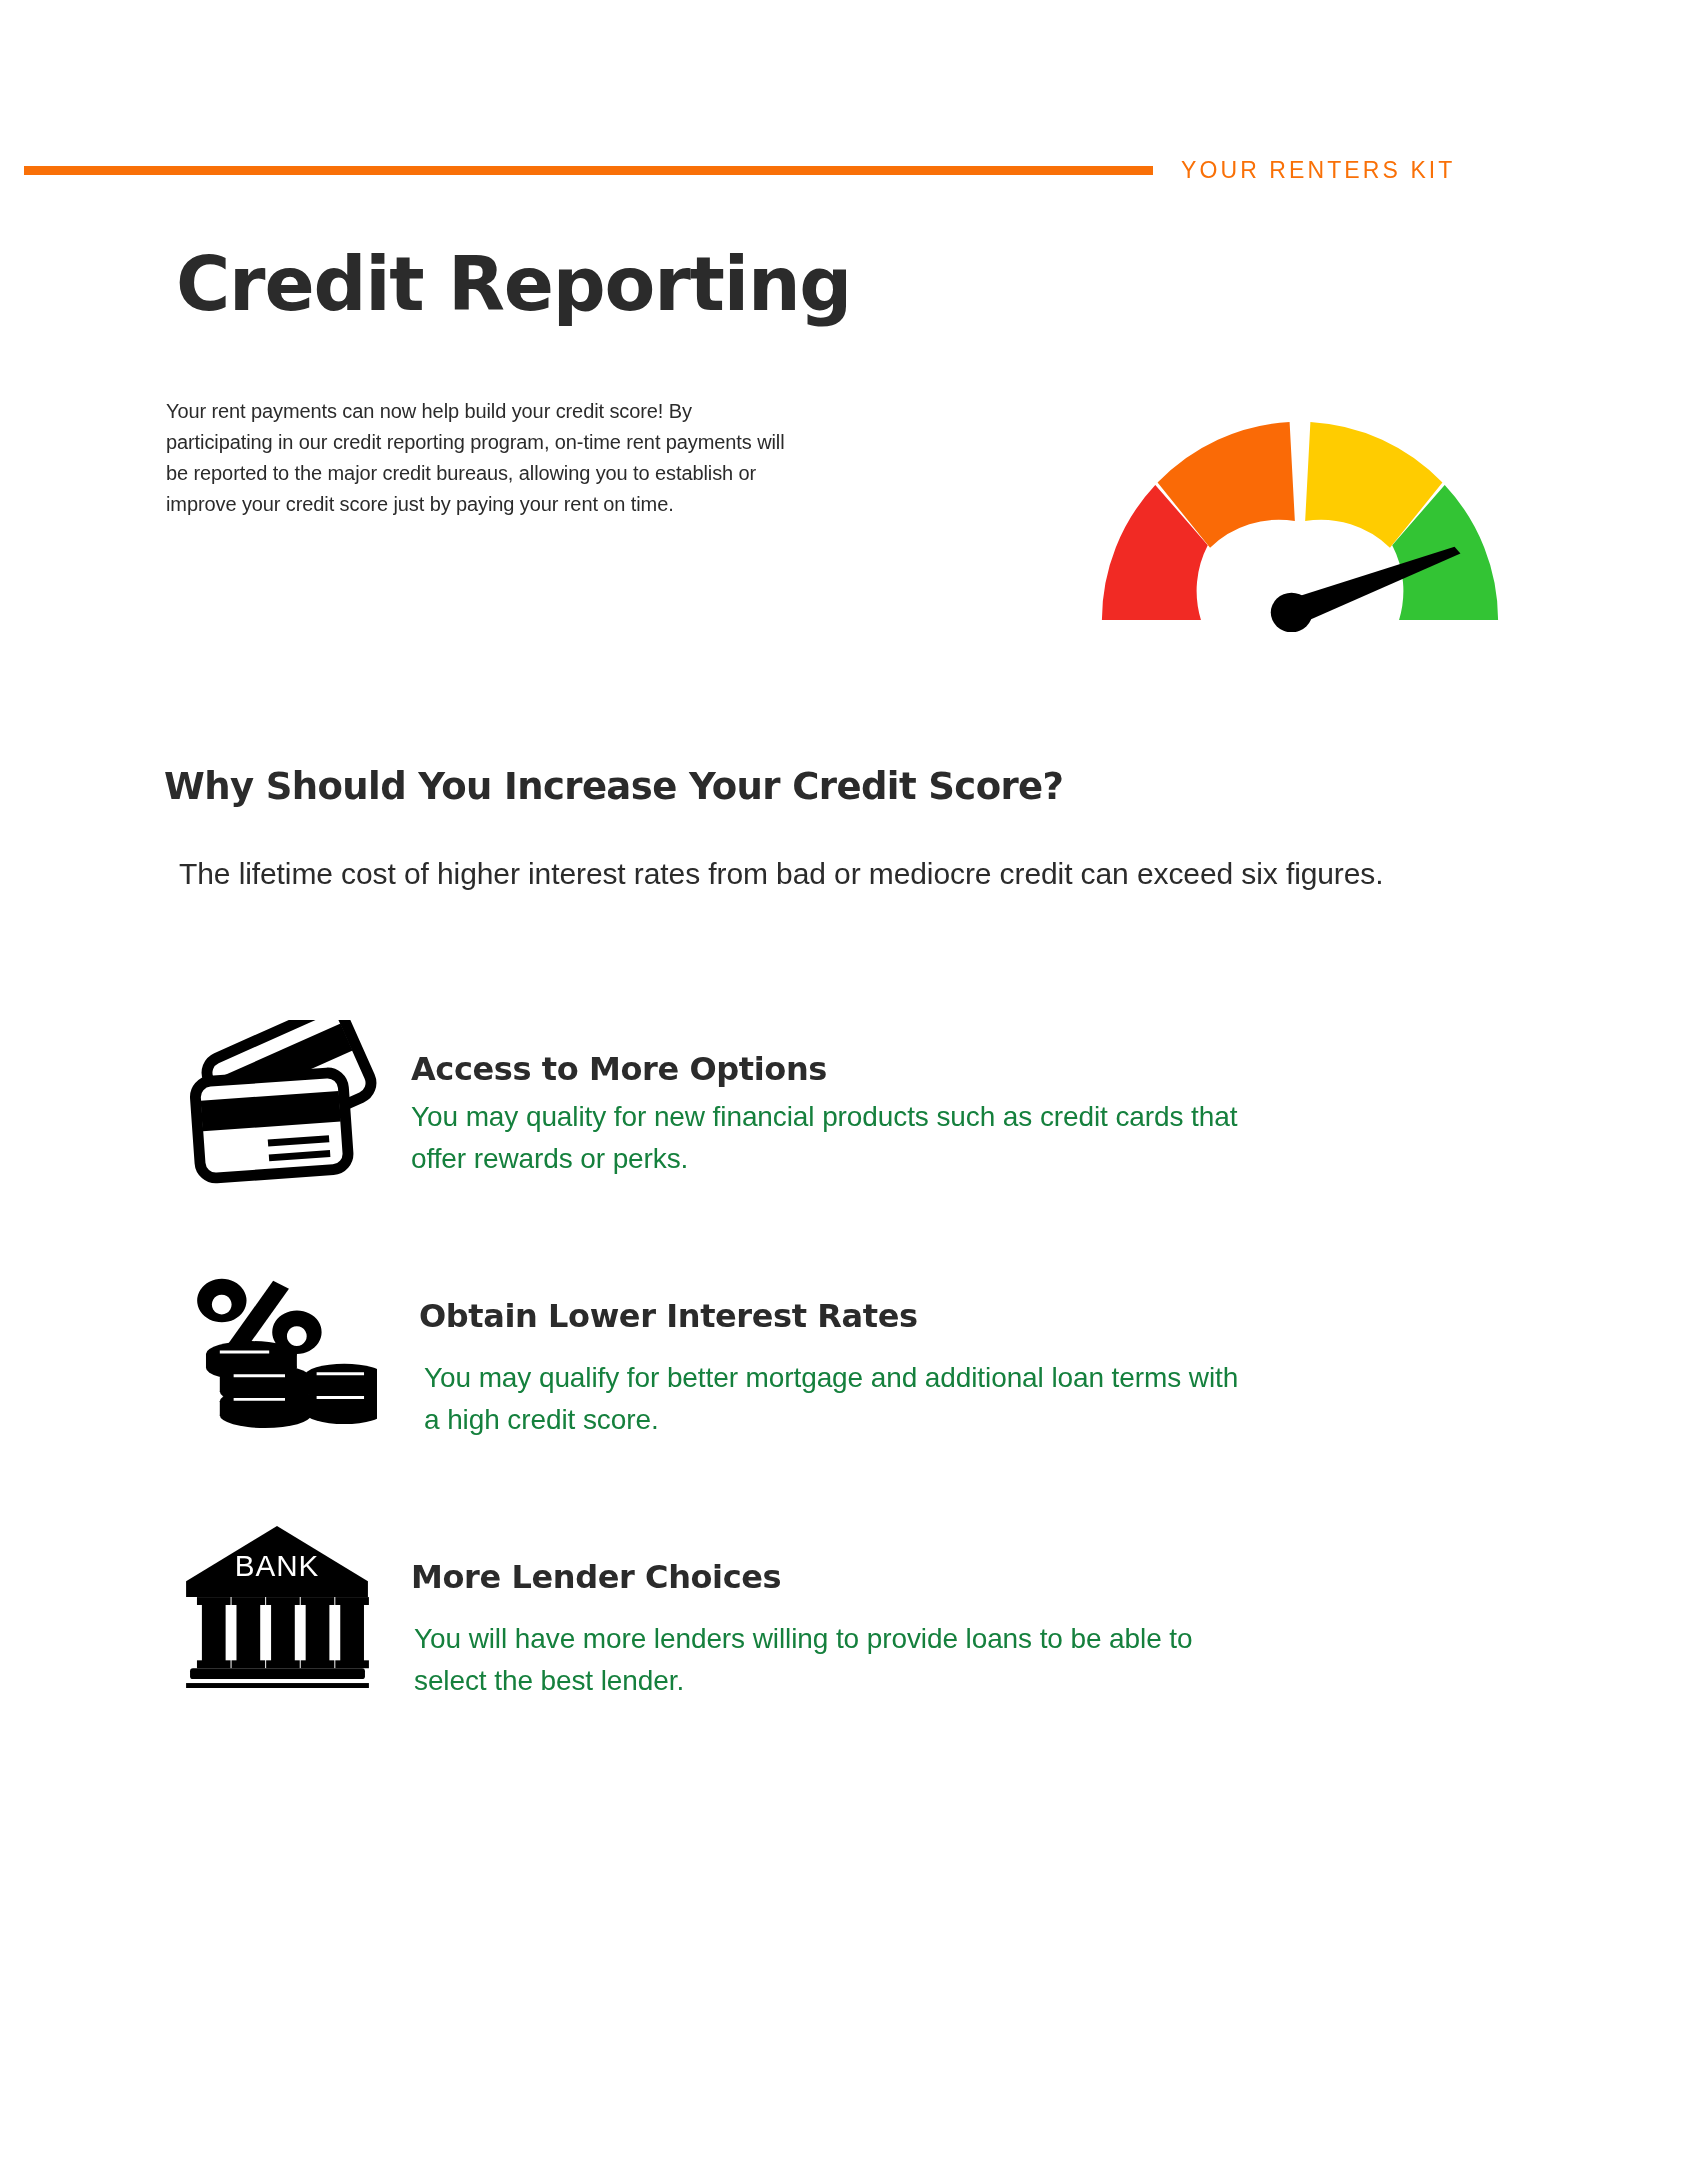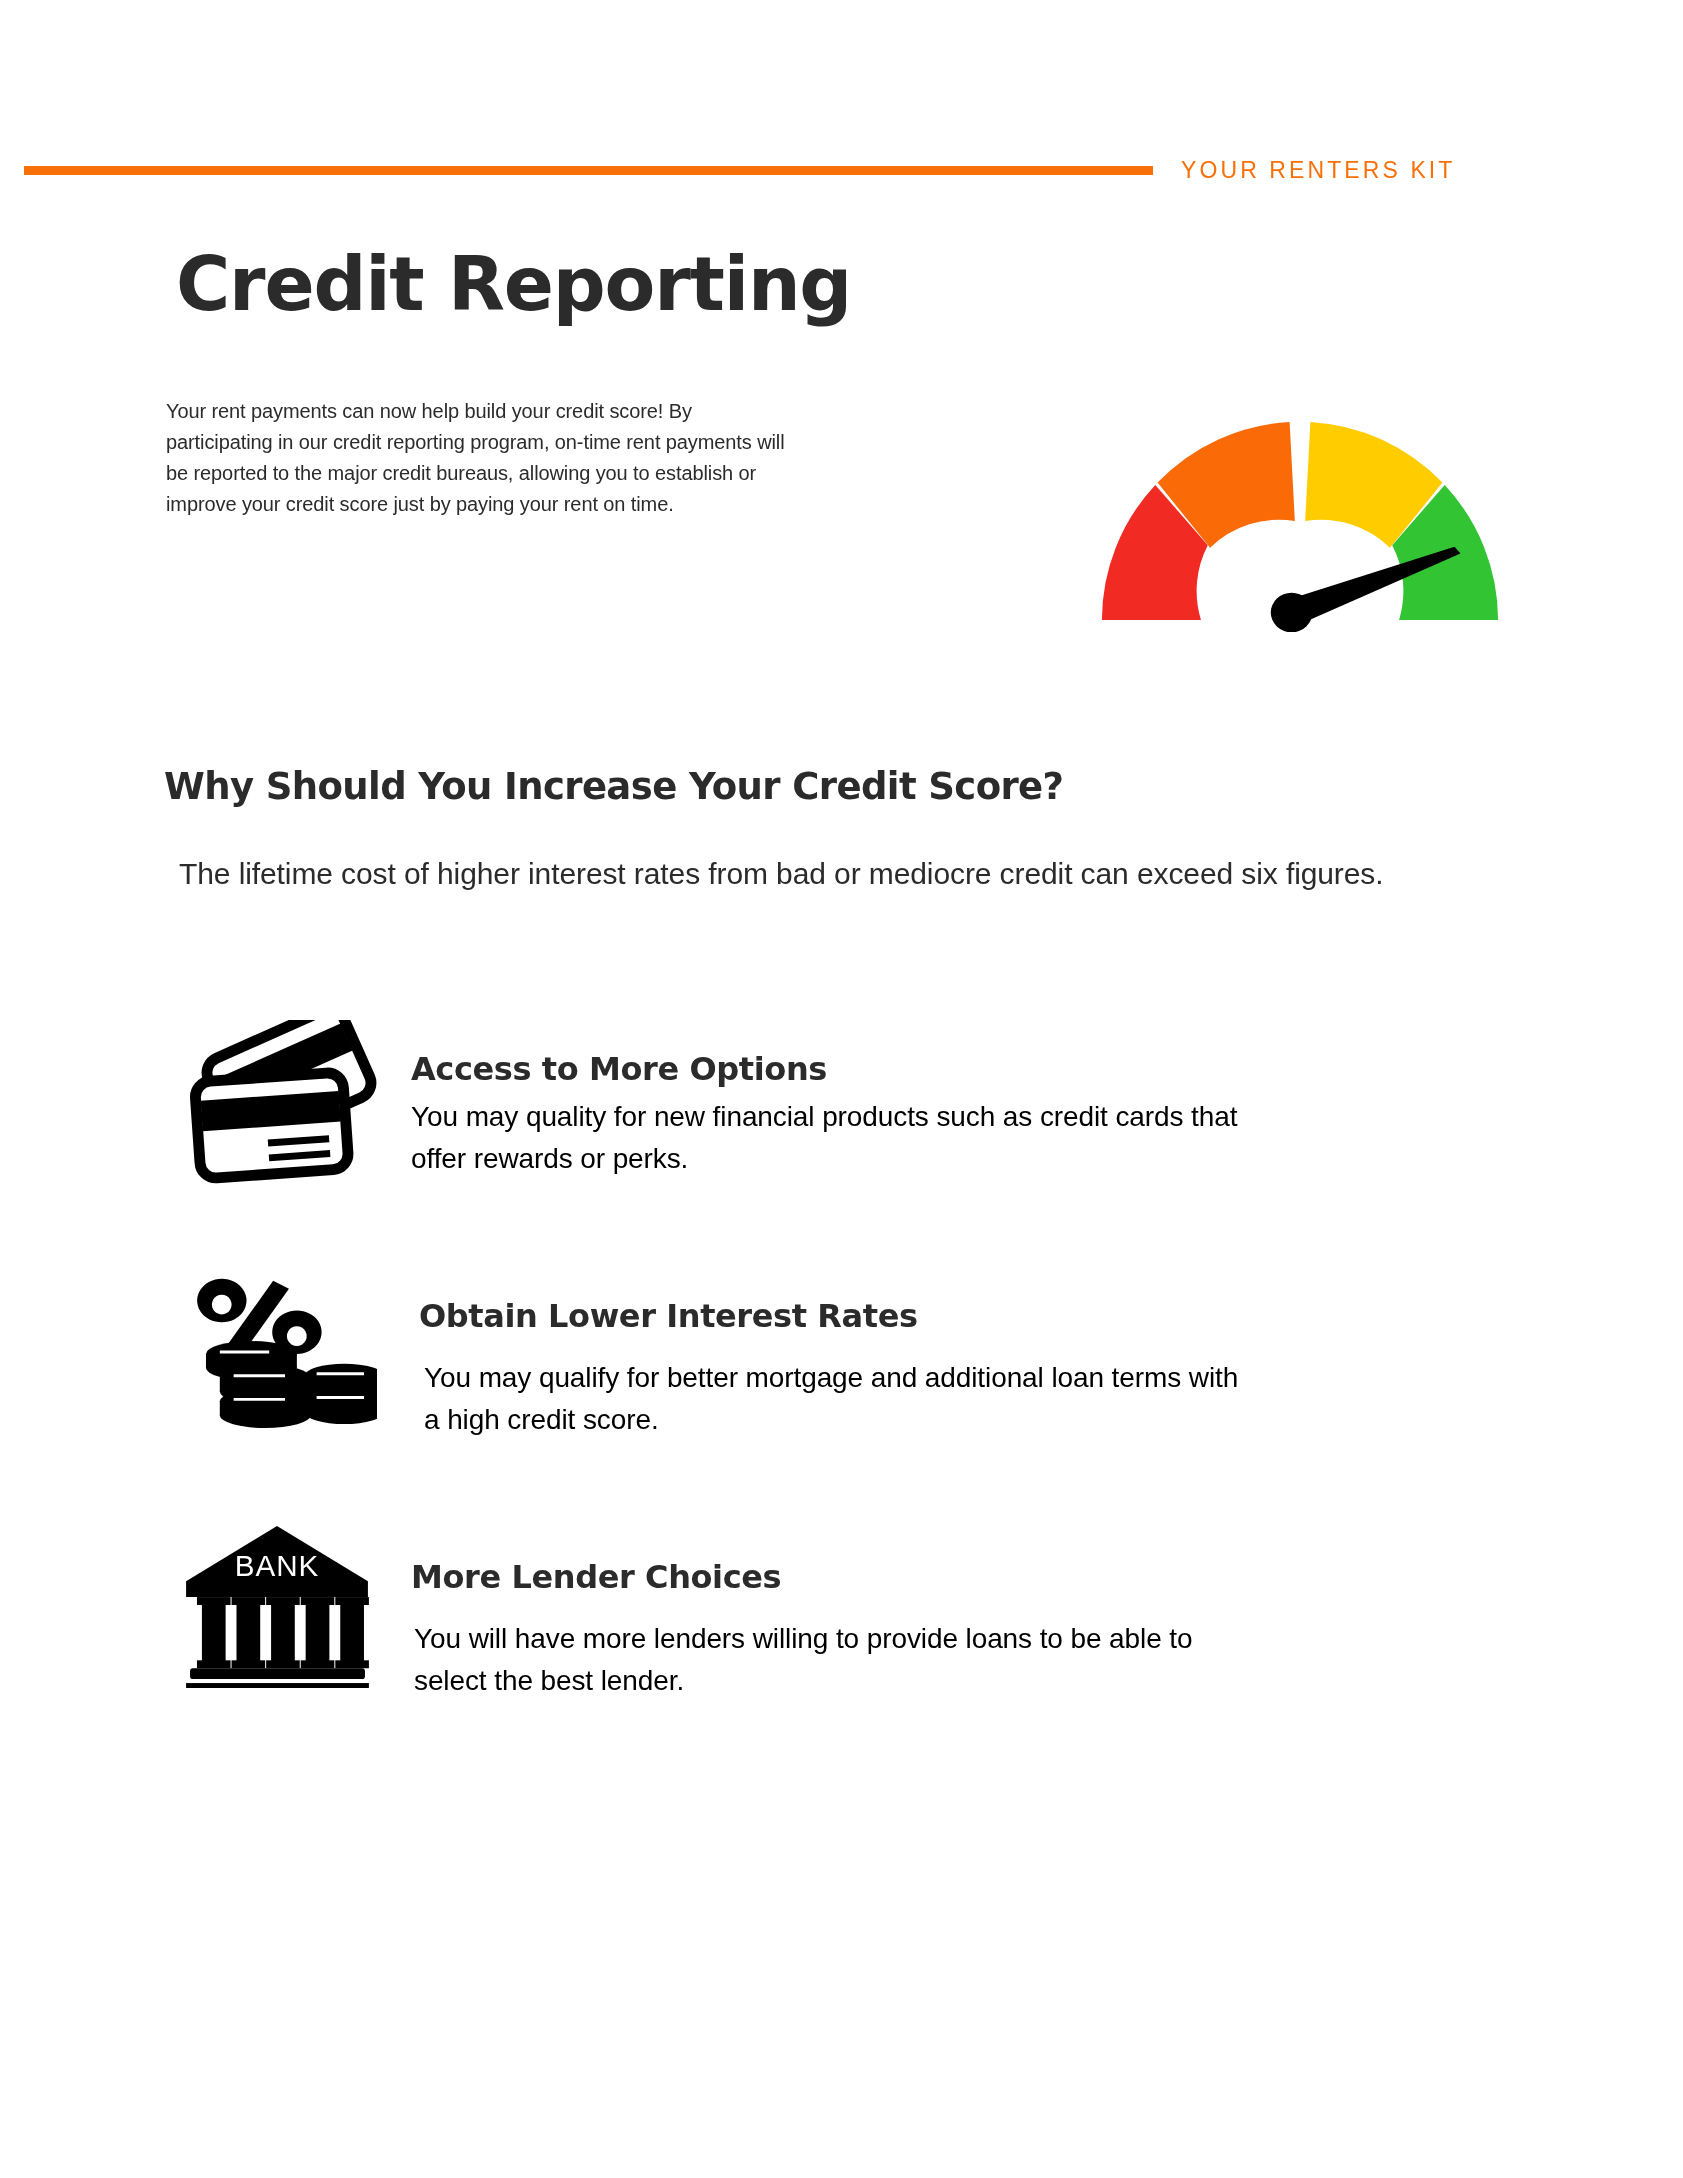--- a/index.html
+++ b/index.html
@@ -152,21 +152,21 @@
     font-weight: 700;
     letter-spacing: -0.4px;
     color: #2B2B2B;
     line-height: 1.2;
   }
   .benefit-desc {
     margin: 8px 0 0 0;
     font-family: "Liberation Sans", sans-serif;
     font-size: 28px;
     font-weight: 300;
-    color: #000000;
+    color: #15803d;
     line-height: 1.5;
     letter-spacing: -0.1px;
   }
 
   
   .benefit-1 { margin-top: 0px; }
   .benefit-1 .benefit-icon { margin-top: 10px; }
   .benefit-1 .benefit-body { margin-top: 40px; margin-left: 10px; }
 
   .benefit-2 { margin-top: 51px; padding-left: 8px; }

